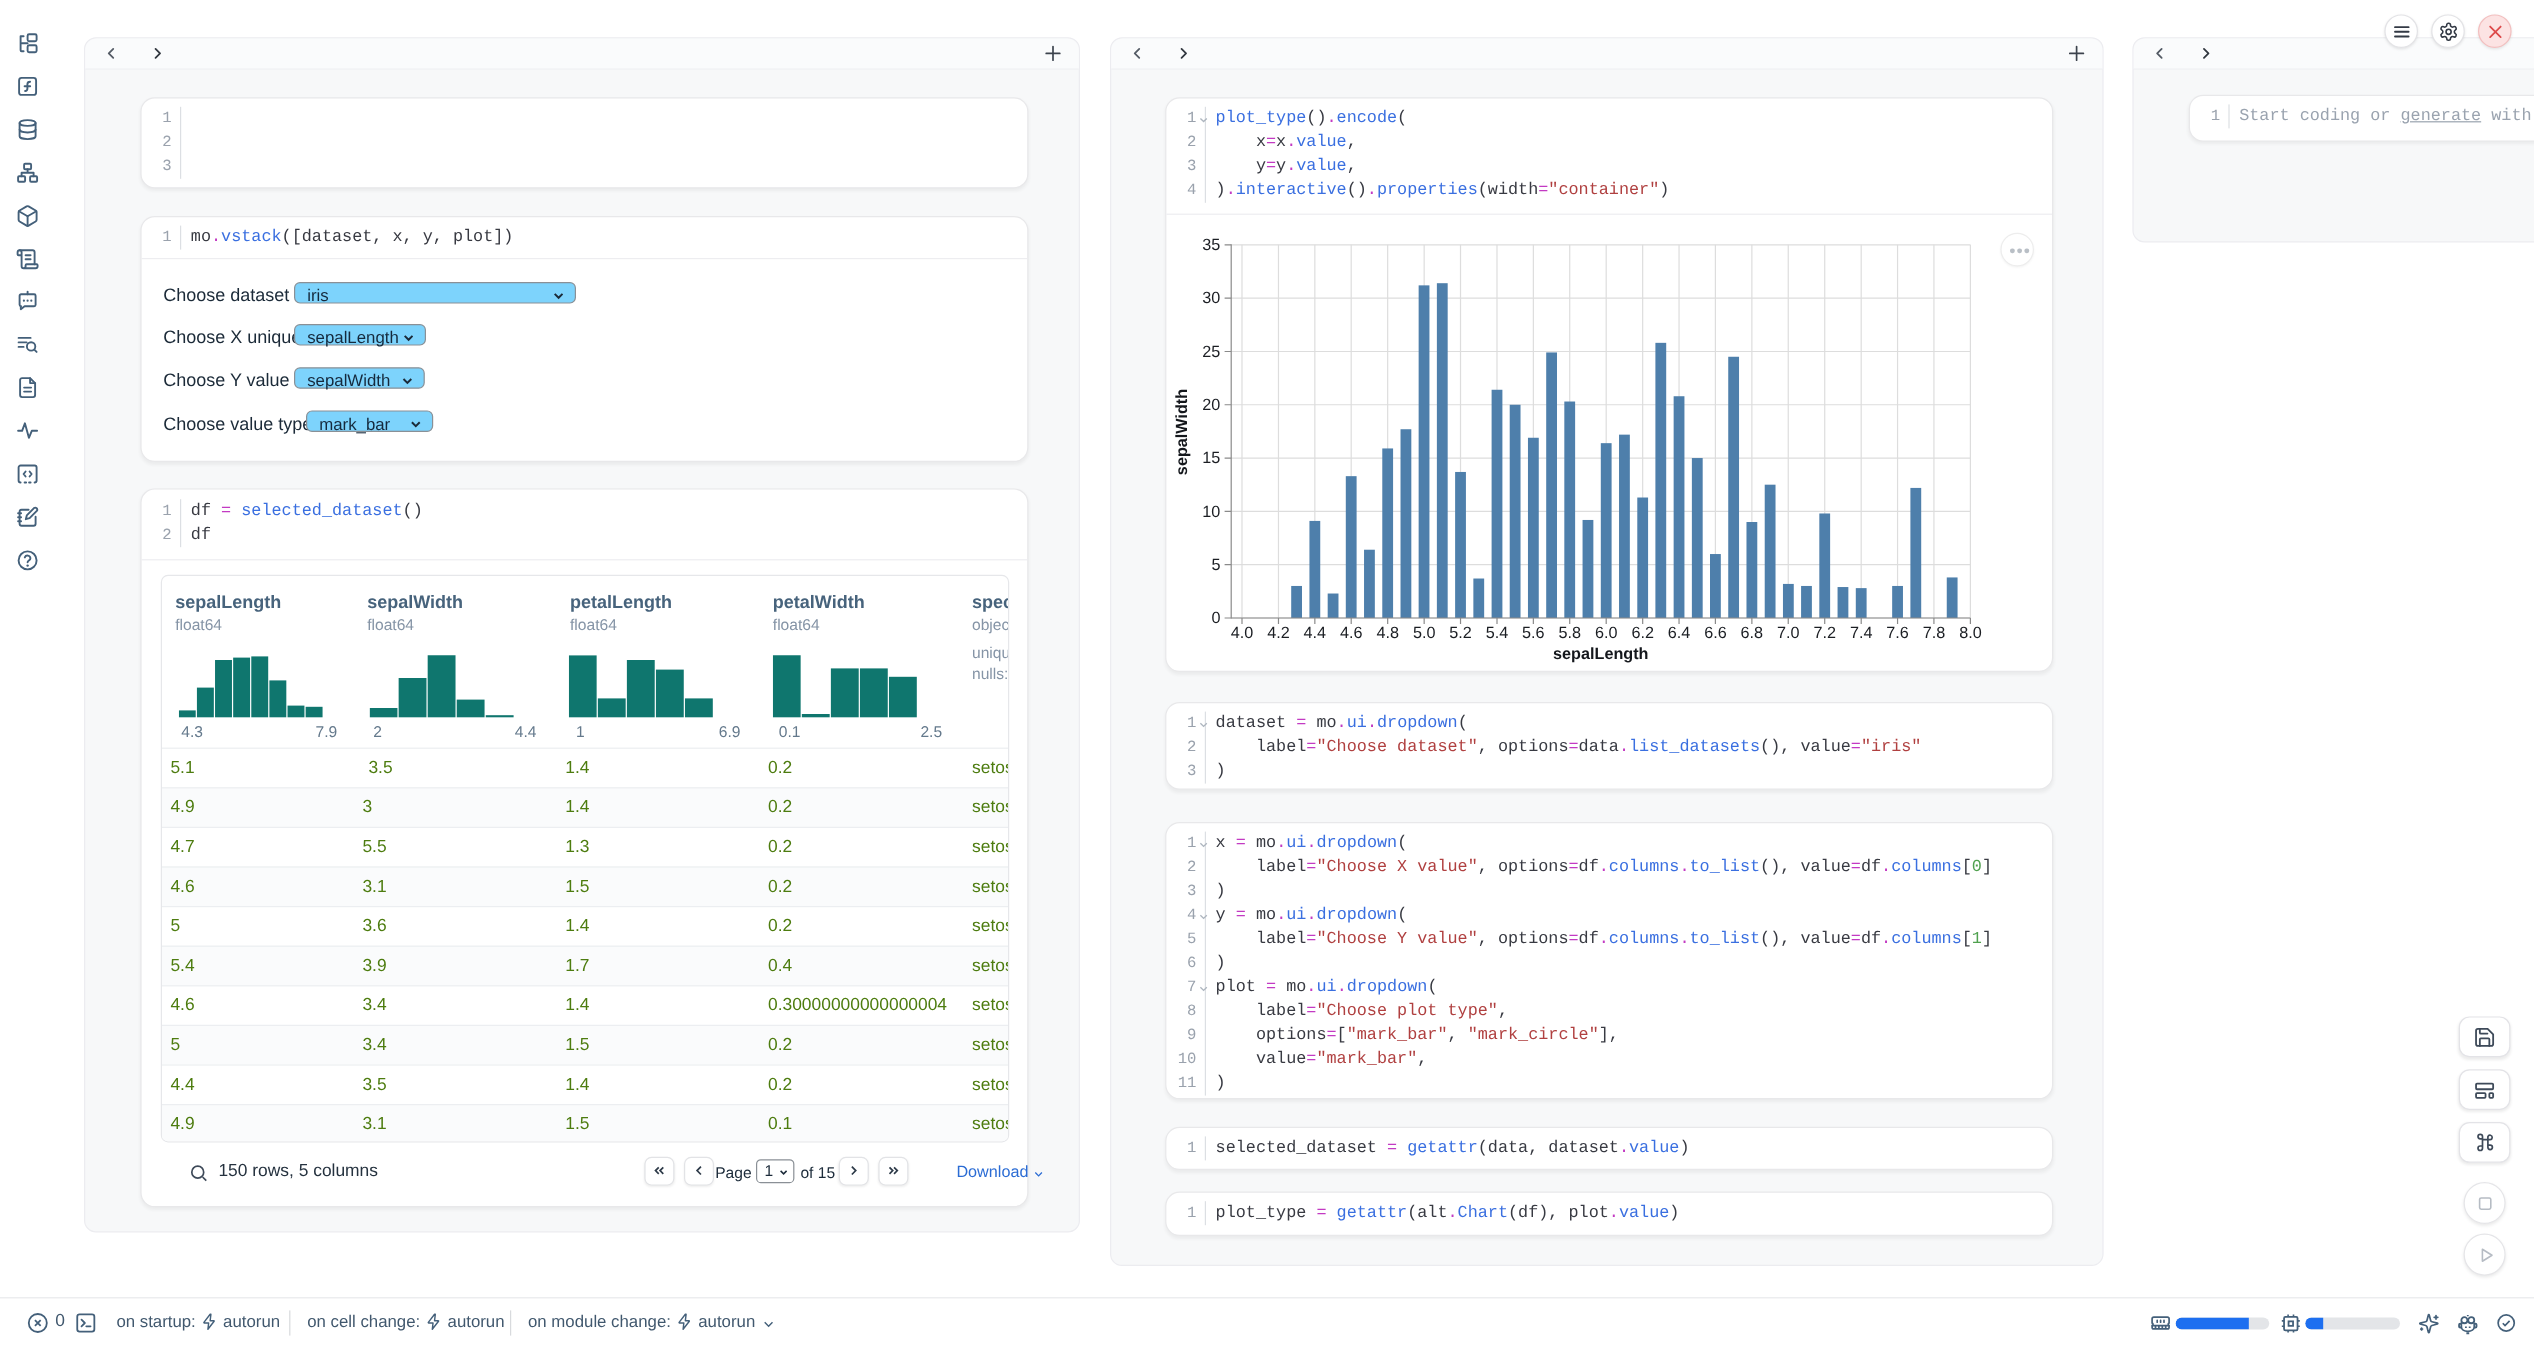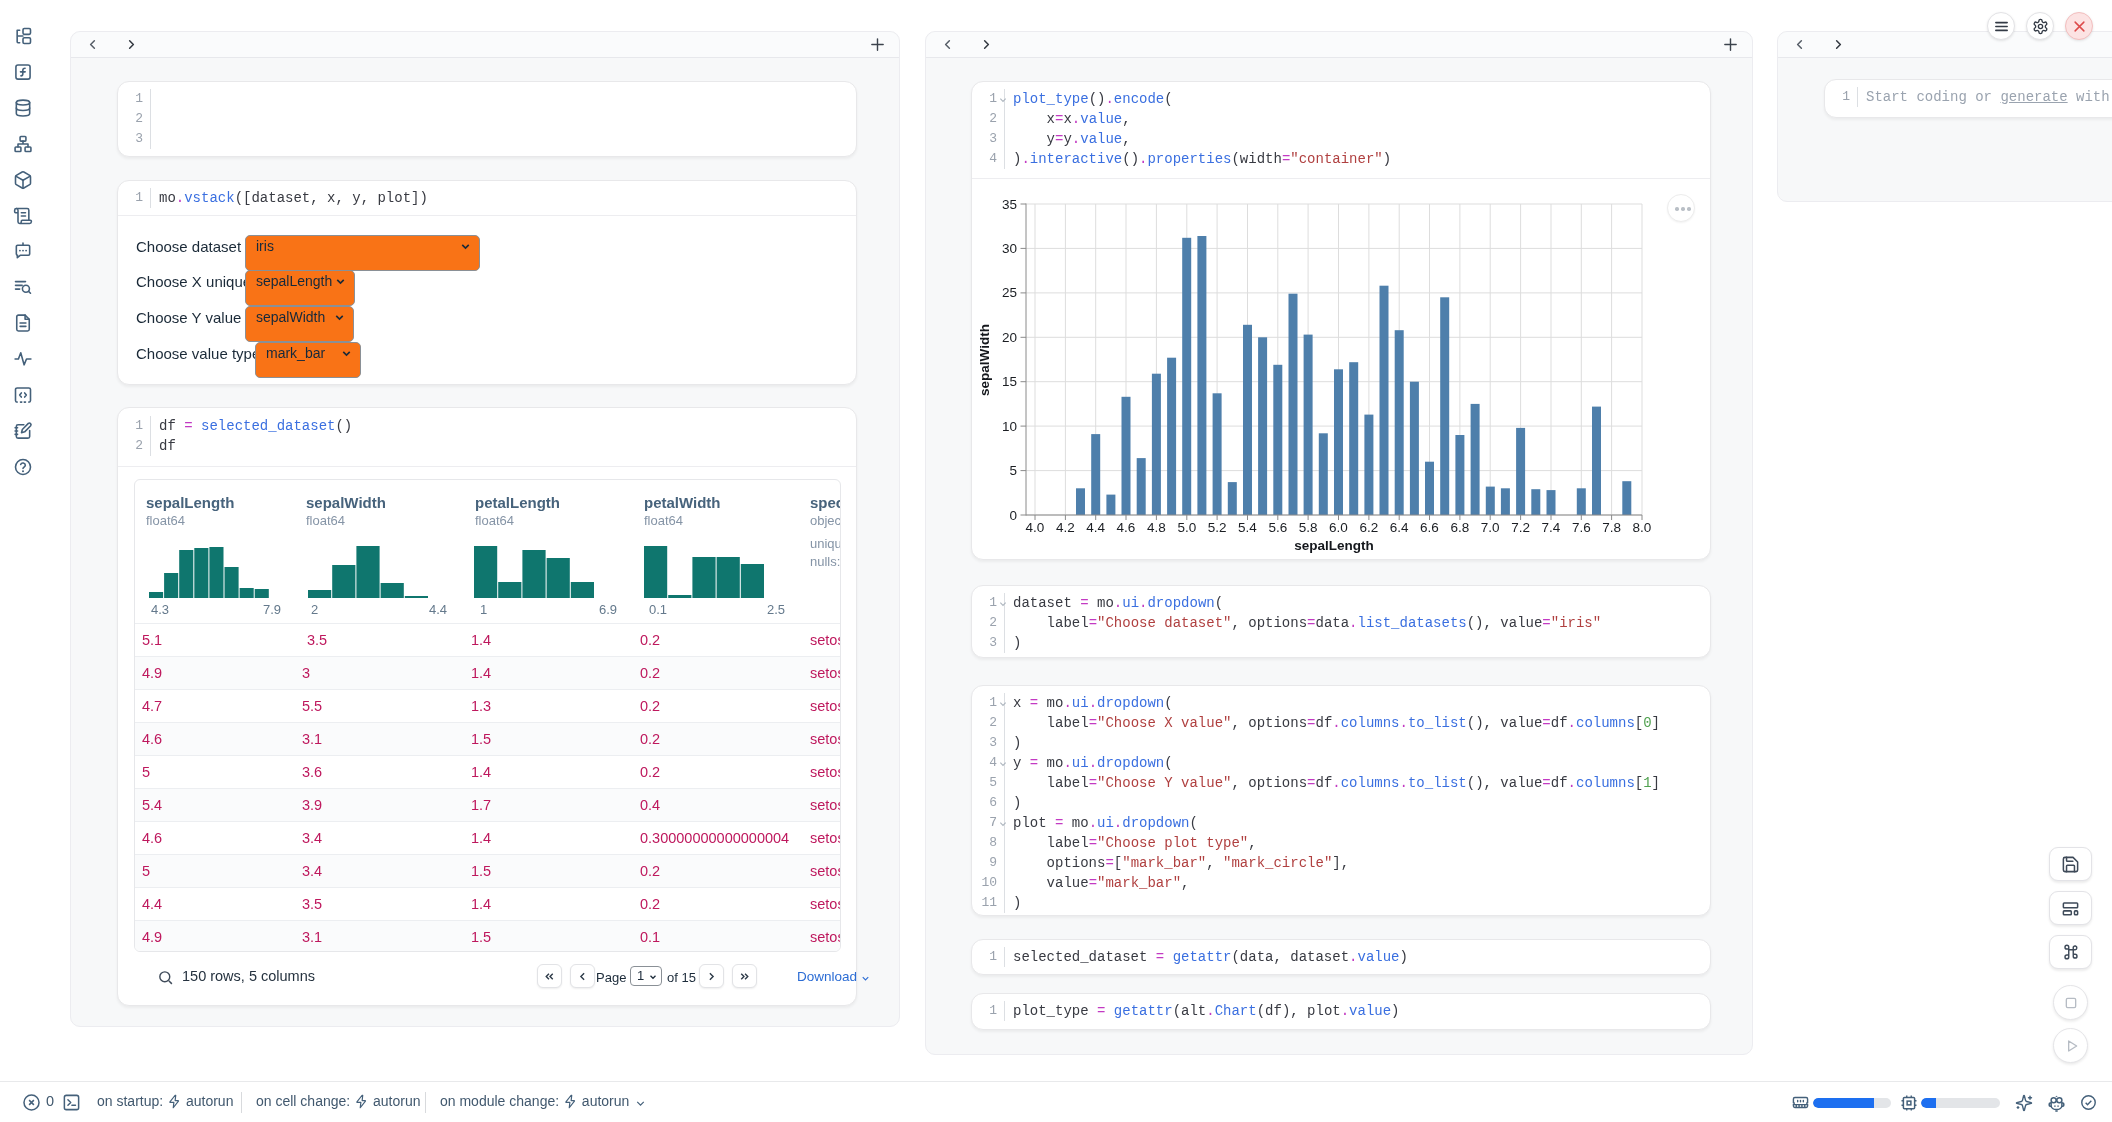--- a/index.html
+++ b/index.html
@@ -9,28 +9,28 @@
 .chead { position:relative; height:26px; background:#fafbfc; border-bottom:1px solid #e7e8ec; border-radius:10px 10px 0 0; }
 .cell { position:absolute; background:#fff; border:1px solid #e8e8ea; border-radius:12px;
   box-shadow:0 2px 3px rgba(0,0,0,.05); }
 .codewrap { position:relative; display:flex; font-family:"Liberation Mono",monospace; font-size:14px; }
 .gut { width:25px; text-align:right; color:#9aa2ad; font-size:13px; flex:none; }
 .ln { height:20px; line-height:20px; position:relative; }
 .fold { position:absolute; left:27px; top:7px; }
 .gutline { width:1px; background:#dcdfe3; margin-left:7px; flex:none; }
 .codecol { padding-left:8px; color:#383a42; white-space:pre; }
 .cl { height:20px; line-height:20px; }
-.select { position:absolute; top:0; height:36px; background:#f97316; border:1px solid #8a9096; border-radius:5px; }
+.select { position:absolute; top:0; height:18px; background:#7dd3fc; border:1px solid #8a9096; border-radius:5px; }
 .select span { position:absolute; left:10px; top:2px; font-size:14px; color:#15293c; }
 .tblbox { position:absolute; left:16px; top:71px; width:707px; height:473px; border:1px solid #e6e7ea; border-radius:6px; background:#fff; overflow:hidden; }
 .th { position:absolute; top:14px; font-size:15px; font-weight:bold; color:#47637c; }
 .tt { position:absolute; top:33px; font-size:13px; color:#8594a6; }
 .tu { position:absolute; font-size:13px; color:#8594a6; }
 .mm { position:absolute; top:122px; font-size:13px; color:#64798c; }
-.trow { position:relative; height:33px; line-height:33px; font-size:14.5px; color:#be185d; border-top:1px solid #eceef1; }
+.trow { position:relative; height:33px; line-height:33px; font-size:14.5px; color:#4d7c0f; border-top:1px solid #eceef1; }
 .tfoot { position:absolute; left:16px; top:556px; width:707px; height:28px; }
 .pbtn { position:absolute; top:0; width:25px; height:24px; background:#fff; border:1px solid #e2e3e6; border-radius:6px; box-shadow:0 1px 2px rgba(0,0,0,.07); text-align:center; padding-top:4px; }
 .dot { width:3.5px; height:3.5px; border-radius:50%; background:#b9bfc6; display:block; }
 .circbtn { position:absolute; top:12px; width:28px; height:28px; border-radius:50%; background:#fff; border:1px solid #e3e3e6; box-shadow:0 1px 2.5px rgba(0,0,0,.1); display:flex; align-items:center; justify-content:center; }
 .sqbtn { position:absolute; left:2049px; width:43px; height:34px; border-radius:9px; background:#fff; border:1px solid #e3e3e7; box-shadow:0 1.5px 2.5px rgba(0,0,0,.08); display:flex; align-items:center; justify-content:center; }
 .circbtn2 { position:absolute; left:2053px; width:35px; height:35px; border-radius:50%; background:#fff; border:1px solid #e5e5e8; box-shadow:0 1.5px 3px rgba(0,0,0,.09); }
 .sbar { position:absolute; left:0; top:1081px; width:2112px; height:41px; border-top:1px solid #e8e9eb; background:#fff; color:#41586e; font-size:14px; }
 .vsep { position:absolute; top:10px; width:1px; height:21px; background:#d8dadd; }
 .pb { position:absolute; top:16px; height:10px; border-radius:5px; background:#e3e5e8; overflow:hidden; }
 .pb div { height:10px; background:#1d6ff0; border-radius:5px 0 0 5px; }

